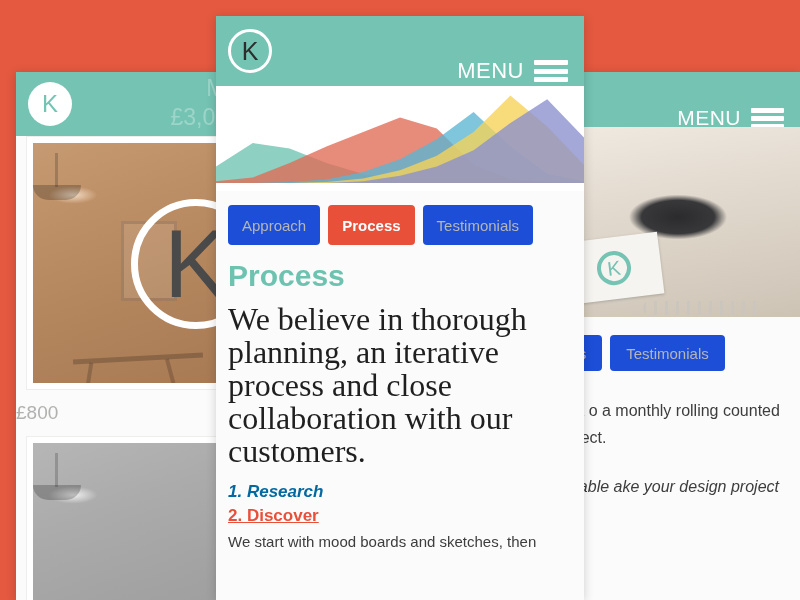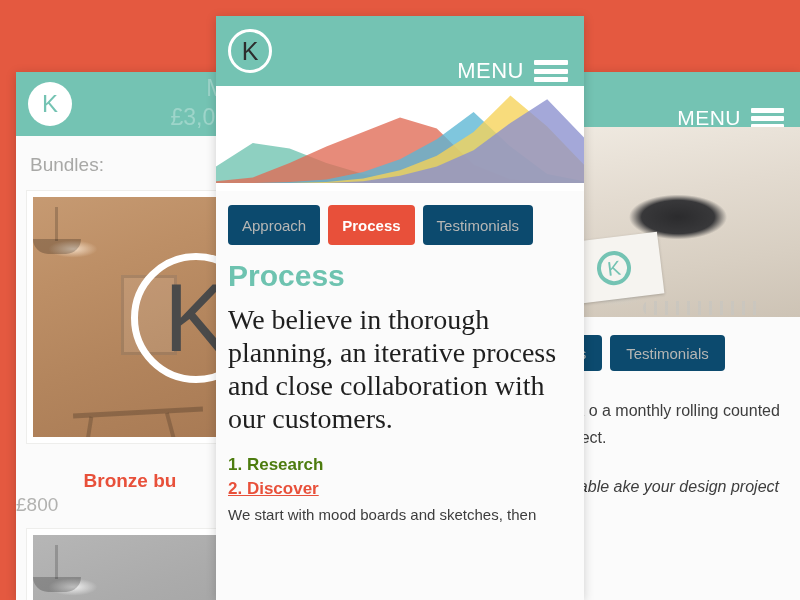--- a/index.html
+++ b/index.html
@@ -46,21 +46,21 @@
     color: #ffffff;
     letter-spacing: .5px;
     font-weight: 400;
   }
   .burger { display: flex; flex-direction: column; justify-content: space-between; }
   .burger span { display: block; background: #ffffff; border-radius: 1px; }
 
   
   .tabs { display: flex; gap: 8px; }
   .tab {
-    background: #0c4a6e;
+    background: #1d4ed8;
     color: #b6b6b4;
     border-radius: 4px;
     text-align: center;
     font-weight: 400;
     white-space: nowrap;
     display: flex; align-items: center; justify-content: center;
   }
   .tab.active { background: #e8503a; color: #ffffff; font-weight: 700; }
 
   
@@ -176,25 +176,25 @@
 
   #hero-chart { width: 100%; height: 105px; background: #ffffff; display: block; }
 
   #card-front .front-tabs { padding: 14px 12px 0 12px; }
   #card-front .tab { height: 40px; padding: 0 14px; font-size: 15px; flex: 0 0 auto; }
 
   #card-front .front-body { padding: 14px 12px 0 12px; }
   .section-title { color: #6ec3b0; font-size: 30px; font-weight: 700; margin-bottom: 10px; }
   .lede {
     font-family: "Liberation Serif", serif;
-    font-size: 28px; line-height: 33px; color: #1f1f1f;
-    margin-bottom: 20px;
+    font-size: 32px; line-height: 33px; color: #1f1f1f;
+    margin-bottom: 14px;
   }
   .step-head { font-size: 17px; font-weight: 700; margin-bottom: 4px; }
-  .step-head.teal { color: #4d7c0f; }
+  .step-head.teal { color: #0369a1; font-style: italic; }
   .step-head.red { color: #e8503a; text-decoration: underline; }
   .step-body { font-size: 15px; line-height: 23px; color: #3d3d3d; margin-bottom: 14px; }
 </style>
 </head>
 <body>
 
 <div class="card" id="card-back">
   <div class="card-header">
     <div class="menu-wrap">
       <span class="menu-label">MENU</span>
@@ -226,31 +226,29 @@
 
 <div class="card" id="card-mid">
   <div class="card-header">
     <div class="logo-ring filled">K</div>
     <div class="ghost-text">
       <div class="l1">Mobile</div>
       <div class="l2">£3,000 - £</div>
     </div>
   </div>
 
-  <div class="bundles-label">Bundles:</div>
 
   <div class="bundle-card">
     <div class="photo-sepia">
       <div class="lamp"></div>
       <div class="frame"></div>
       <div class="desk"></div>
       <div class="big-k">K</div>
     </div>
   </div>
-  <div class="bundle-title">Bronze bu</div>
   <div class="bundle-price">£800</div>
 
   <div class="bundle-card">
     <div class="photo-gray">
       <div class="lamp"></div>
 
     </div>
   </div>
 </div>
 

